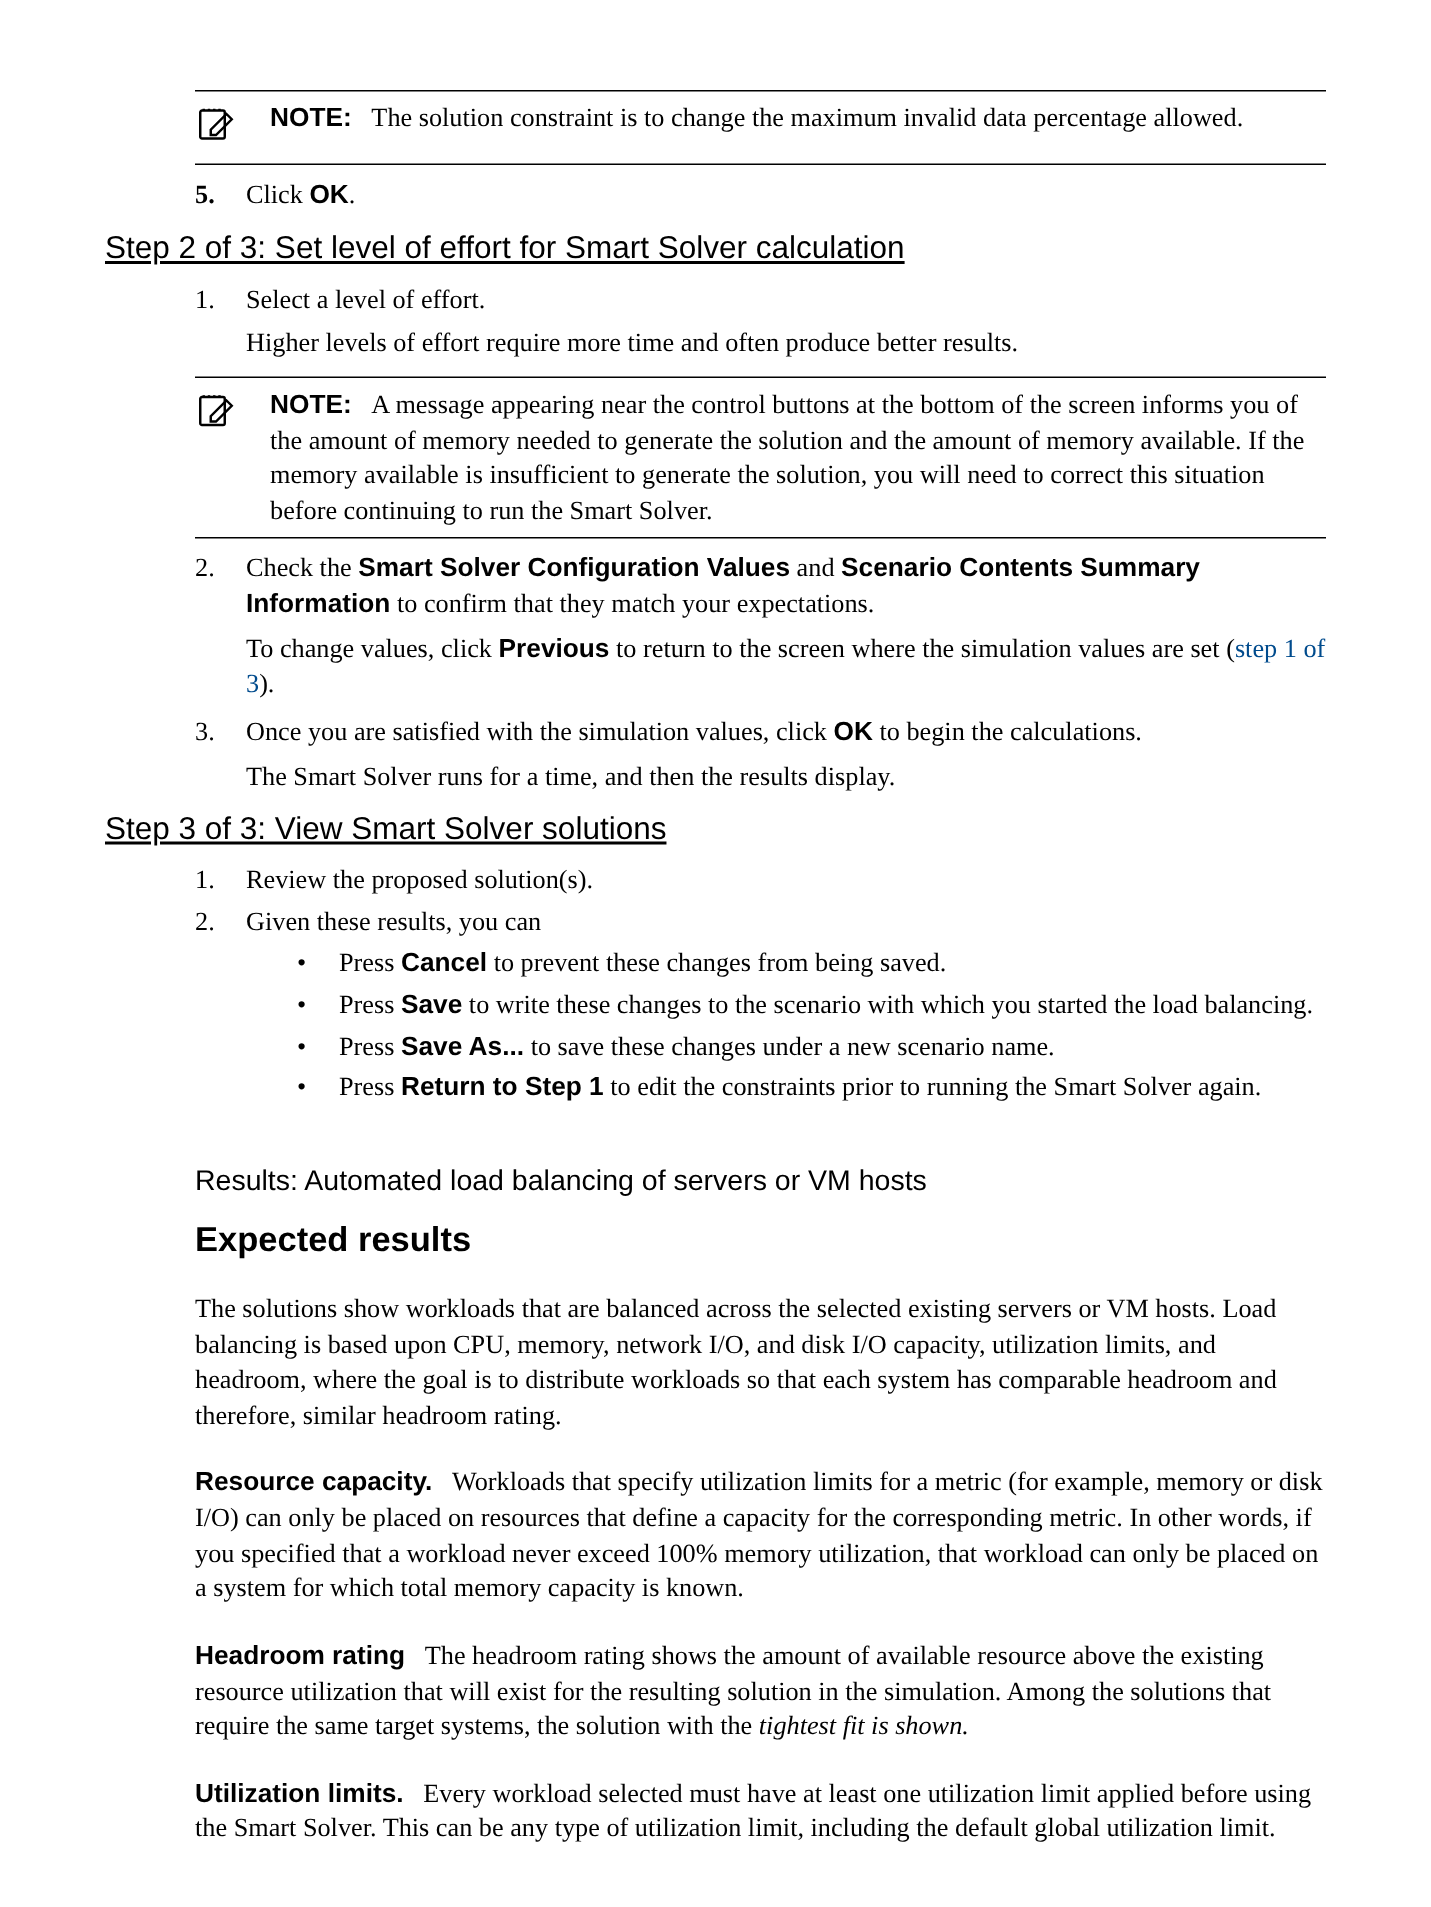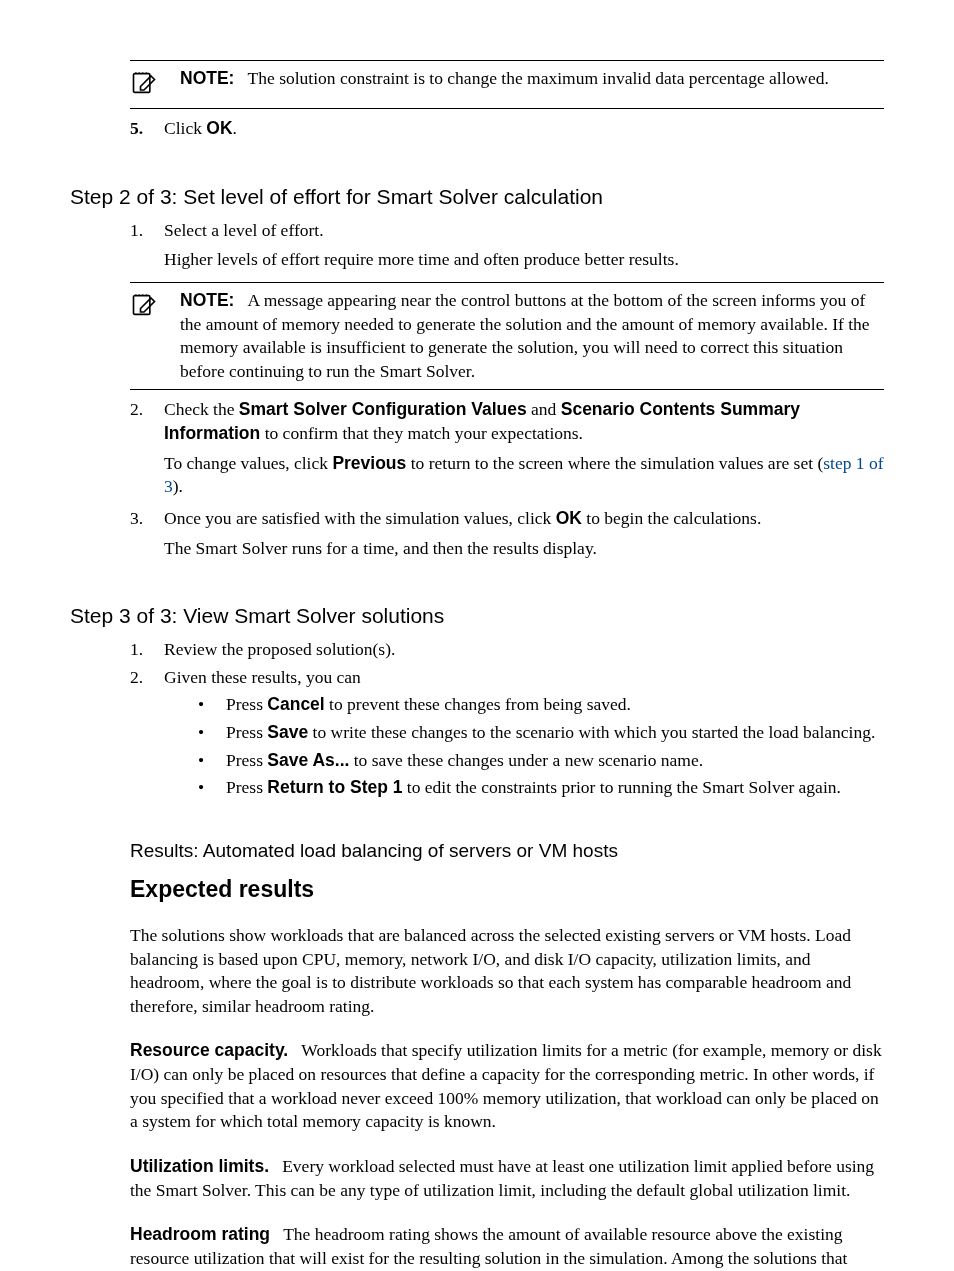--- a/index.html
+++ b/index.html
@@ -51,22 +51,23 @@
     top: 0;
   }
   .ui-bold {
     font-family: Arial, Helvetica, sans-serif;
     font-weight: bold;
   }
   .h2 {
     font-family: Arial, Helvetica, sans-serif;
     font-weight: normal;
     font-size: 21px;
-    margin-top: 44px;
+    margin-top: 12px;
     margin-bottom: 10px;
+    text-decoration: underline;
   }
   .h3 {
     font-family: Arial, Helvetica, sans-serif;
     font-weight: normal;
     font-size: 19px;
     margin-left: 60px;
     margin-top: 40px;
     margin-bottom: 10px;
   }
   .h4 {
@@ -206,25 +207,25 @@
 
 <div class="h4">Expected results</div>
 
 <div class="body-para">The solutions show workloads that are balanced across the selected existing servers or VM hosts. Load balancing is based upon CPU, memory, network I/O, and disk I/O capacity, utilization limits, and headroom, where the goal is to distribute workloads so that each system has comparable headroom and therefore, similar headroom rating.</div>
 
 <div class="body-para">
   <span class="runin">Resource capacity.</span>&nbsp;&nbsp;&nbsp;<span>Workloads that specify utilization limits for a metric (for example, memory or disk I/O) can only be placed on resources that define a capacity for the corresponding metric. In other words, if you specified that a workload never exceed 100% memory utilization, that workload can only be placed on a system for which total memory capacity is known.</span>
 </div>
 
 <div class="body-para">
+  <span class="runin">Headroom rating</span>&nbsp;&nbsp;&nbsp;<span>The headroom rating shows the amount of available resource above the existing resource utilization that will exist for the resulting solution in the simulation. Among the solutions that require the same target systems, the solution with the </span><span class="italic">tightest fit is shown.</span>
+</div>
+
+<div class="body-para">
   <span class="runin">Utilization limits.</span>&nbsp;&nbsp;&nbsp;<span>Every workload selected must have at least one utilization limit applied before using the Smart Solver. This can be any type of utilization limit, including the default global utilization limit.</span>
-</div>
-
-<div class="body-para">
-  <span class="runin">Headroom rating</span>&nbsp;&nbsp;&nbsp;<span>The headroom rating shows the amount of available resource above the existing resource utilization that will exist for the resulting solution in the simulation. Among the solutions that require the same target systems, the solution with the </span><span class="italic">tightest fit is shown.</span>
 </div>
 
 <div class="footer">
   <span class="pnum">110</span>
   <span>Procedures</span>
 </div>
 
 </div>
 
 </body></html>

